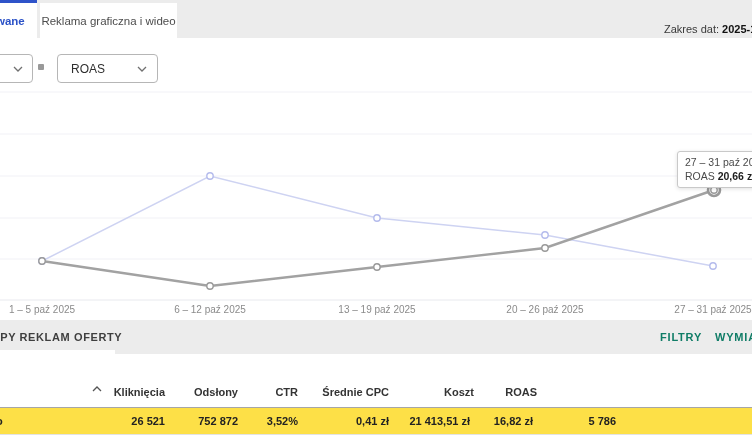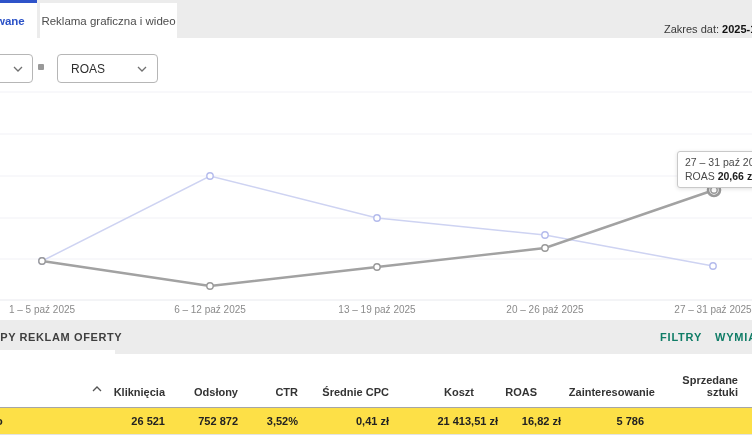--- a/index.html
+++ b/index.html
@@ -170,33 +170,31 @@
           </svg>
       </span>
     </div>
     <div style="display:flex;align-items:flex-end;">
         <div class="cell th" style="width: 60px;">Kliknięcia</div>
         <div class="cell th" style="width: 73px;">Odsłony</div>
         <div class="cell th" style="width: 60px; margin-top: 36px;">CTR</div>
         <div class="cell th" style="width: 91px;">Średnie CPC</div>
         <div class="cell th" style="width: 85px;">Koszt</div>
         <div class="cell th" style="width: 63px;">ROAS</div>
-        <div class="cell th" style="width: 118px;">Zainteresowanie</div>
-        <div class="cell th" style="width: 83px;">Sprzedane sztuki</div>
       </div>
   </div>
 
   <div class="abs trow">
     <div class="firstcol">
       <span class="row-sliver">o</span>
     </div>
     <div style="display:flex;align-items:center;">
         <div class="cell td" style="width: 60px;">26 521</div>
         <div class="cell td" style="width: 73px;">752 872</div>
         <div class="cell td" style="width: 60px;">3,52%</div>
         <div class="cell td" style="width: 91px;">0,41 zł</div>
-        <div class="cell td" style="width: 109px;">21 413,51 zł</div>
+        <div class="cell td" style="width: 81px;">21 413,51 zł</div>
         <div class="cell td" style="width: 63px;">16,82 zł</div>
         <div class="cell td" style="width: 83px;">5 786</div>
       </div>
   </div>
 
 </div>
 
 </body></html>

